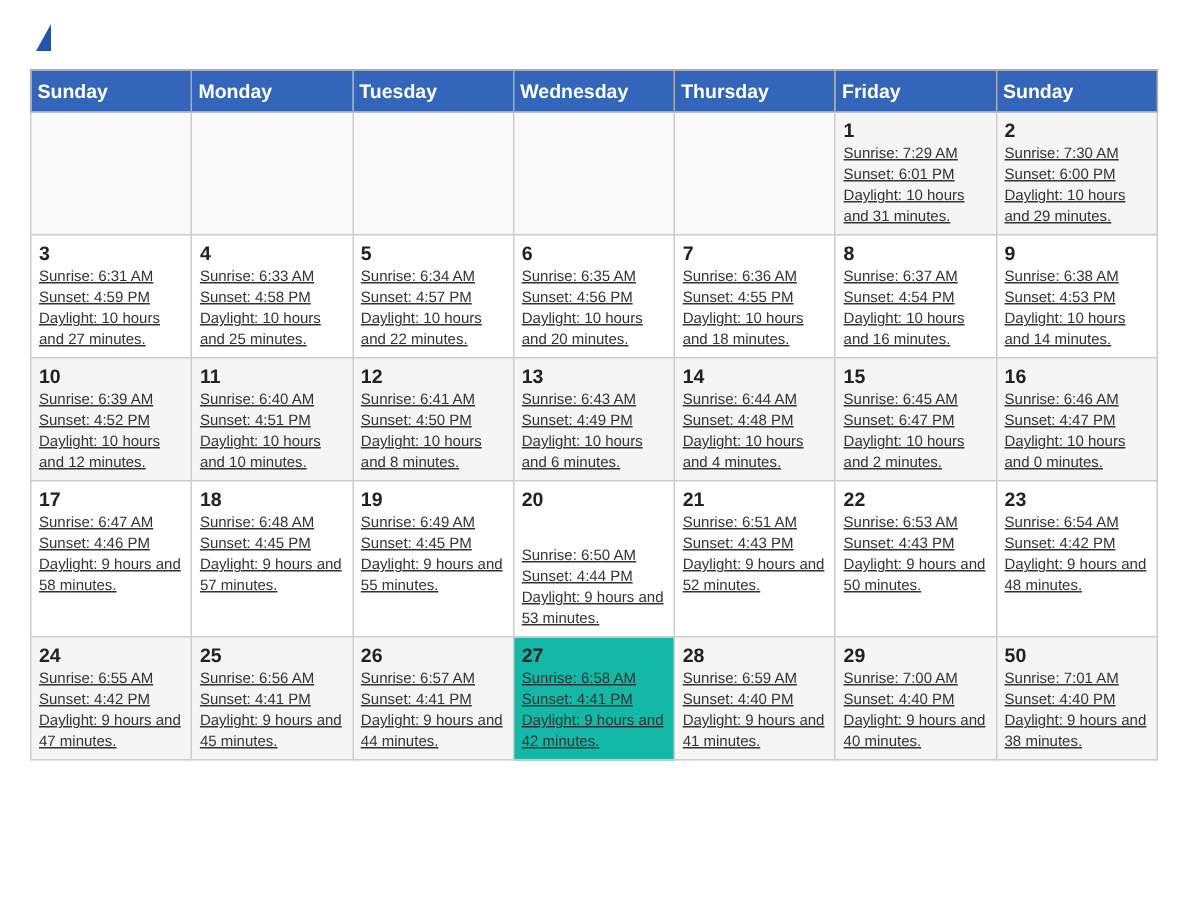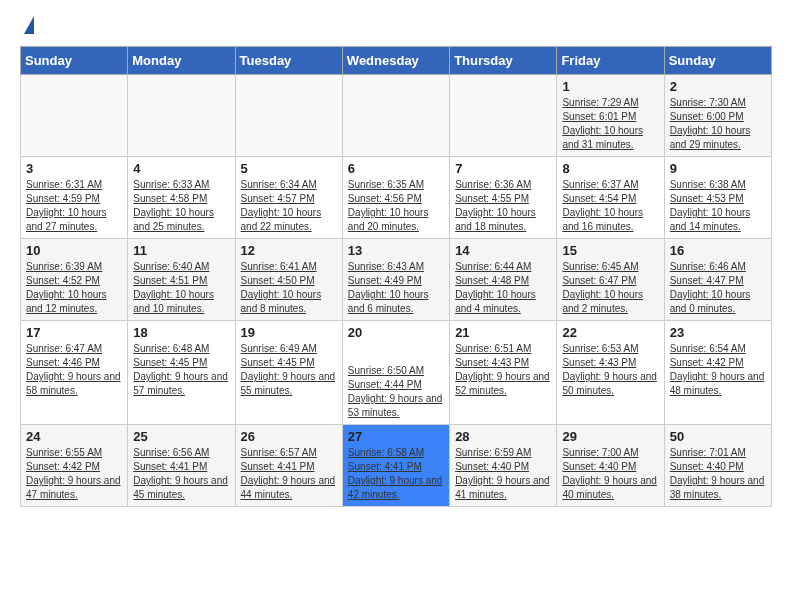--- a/index.html
+++ b/index.html
@@ -294,21 +294,21 @@
           <div class="day-info" style="white-space: pre-line;">Sunrise: 6:56 AM
 Sunset: 4:41 PM
 Daylight: 9 hours and 45 minutes.</div>
         </td>
         <td style="background: rgb(245, 245, 245);">
           <div class="day-number">26</div>
           <div class="day-info" style="white-space: pre-line;">Sunrise: 6:57 AM
 Sunset: 4:41 PM
 Daylight: 9 hours and 44 minutes.</div>
         </td>
-        <td style="background: #3b82f6;">
+        <td style="background: #14b8a6;">
           <div class="day-number">27</div>
           <div class="day-info" style="white-space: pre-line;">Sunrise: 6:58 AM
 Sunset: 4:41 PM
 Daylight: 9 hours and 42 minutes.</div>
         </td>
         <td style="background: rgb(245, 245, 245);">
           <div class="day-number">28</div>
           <div class="day-info" style="white-space: pre-line;">Sunrise: 6:59 AM
 Sunset: 4:40 PM
 Daylight: 9 hours and 41 minutes.</div>

